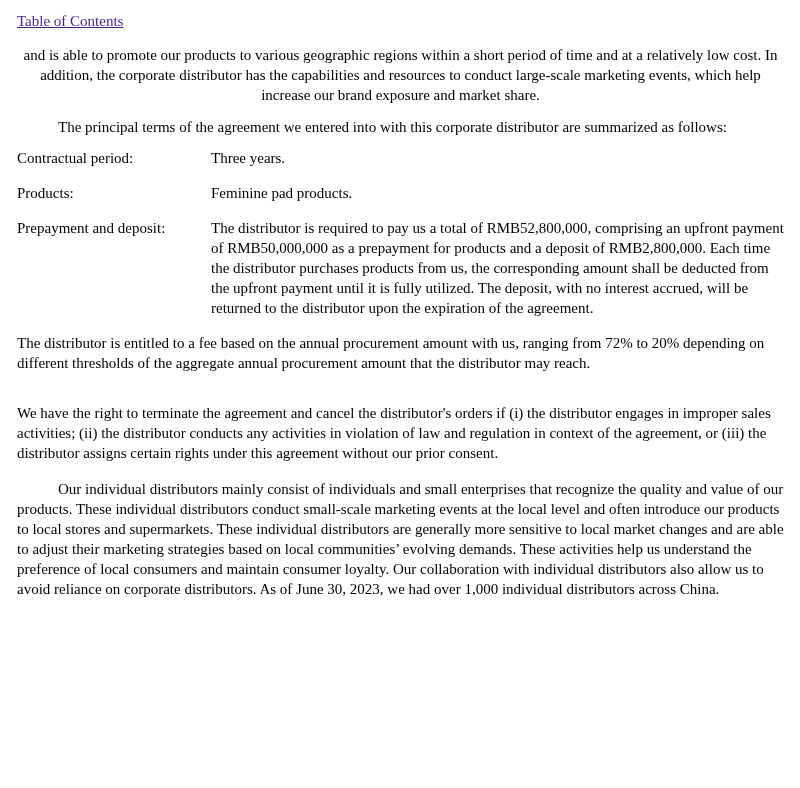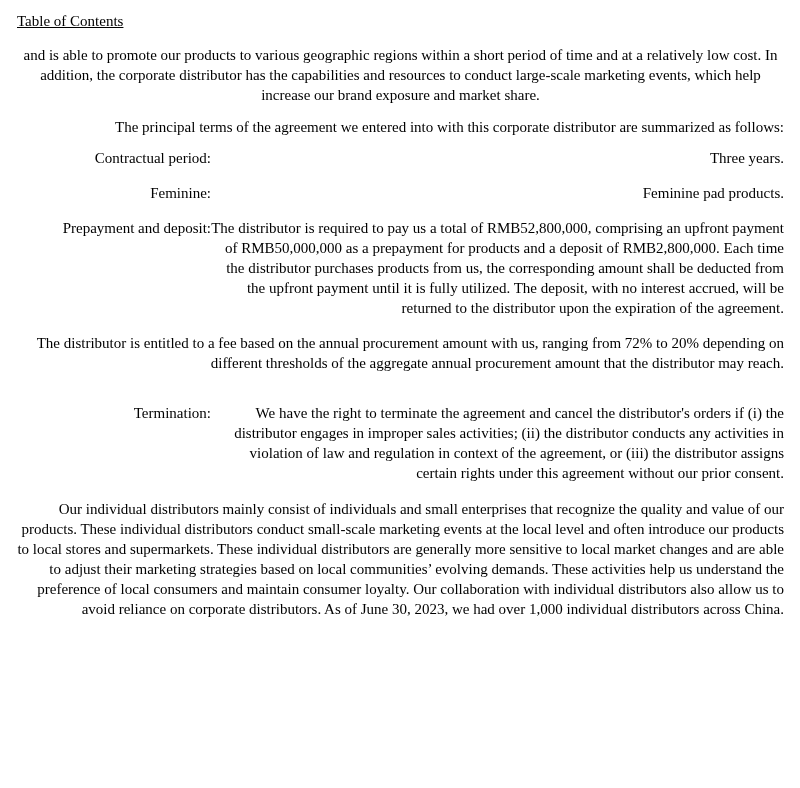--- a/index.html
+++ b/index.html
@@ -14,33 +14,32 @@
     font-family: "Liberation Serif", "DejaVu Serif", serif;
     font-size: 15px;
     line-height: 20px;
     color: #000000;
   }
   .page {
     padding: 11px 16px 0 17px;
   }
   .toc-link {
     display: inline-block;
-    color: #000000;
+    color: #4c1d95;
     text-decoration: underline;
     cursor: pointer;
   }
   .para { text-align: left; }
-  .para.indent { text-indent: 41px; text-align: right; }
+  .para.indent { text-indent: 41px; }
   #para-intro { margin-top: 14px; text-align: center; }
   #para-principal { margin-top: 12px; }
   .terms-table { margin-top: 11px; }
   .trow {
     display: flex;
     align-items: flex-start;
-    text-align: right;
   }
   .trow:not(:last-child) { margin-bottom: 15px; }
   .term-cell {
     flex: 0 0 194px;
     width: 194px;
   }
   .desc-cell {
     flex: 1 1 auto;
     min-width: 0;
   }
@@ -97,38 +96,37 @@
   <p class="para indent" id="para-principal">The principal terms of the agreement we entered into with this corporate distributor are summarized as follows:</p>
 
   <div class="terms-table">
 
     <div class="trow">
       <div class="term-cell">Contractual period:</div>
       <div class="desc-cell">Three years.</div>
     </div>
 
     <div class="trow">
-      <div class="term-cell">Feminine:</div>
+      <div class="term-cell">Products:</div>
       <div class="desc-cell">Feminine pad products.</div>
     </div>
 
     <div class="trow">
       <div class="term-cell">Prepayment and deposit:</div>
       <div class="desc-cell">The distributor is required to pay us a total of RMB52,800,000, comprising an upfront payment of RMB50,000,000 as a prepayment for products and a deposit of RMB2,800,000. Each time the distributor purchases products from us, the corresponding amount shall be deducted from the upfront payment until it is fully utilized. The deposit, with no interest accrued, will be returned to the distributor upon the expiration of the agreement.</div>
     </div>
 
     <div class="trow">
       <div class="desc-cell">The distributor is entitled to a fee based on the annual procurement amount with us, ranging from 72% to 20% depending on different thresholds of the aggregate annual procurement amount that the distributor may reach.</div>
     </div>
 
     <div class="trow">
     </div>
 
     <div class="trow">
-      <div class="term-cell">Termination:</div>
       <div class="desc-cell">We have the right to terminate the agreement and cancel the distributor's orders if (i) the distributor engages in improper sales activities; (ii) the distributor conducts any activities in violation of law and regulation in context of the agreement, or (iii) the distributor assigns certain rights under this agreement without our prior consent.</div>
     </div>
 
   </div>
 
   <p class="para indent" id="para-final">Our individual distributors mainly consist of individuals and small enterprises that recognize the quality and value of our products. These individual distributors conduct small-scale marketing events at the local level and often introduce our products to local stores and supermarkets. These individual distributors are generally more sensitive to local market changes and are able to adjust their marketing strategies based on local communities’ evolving demands. These activities help us understand the preference of local consumers and maintain consumer loyalty. Our collaboration with individual distributors also allow us to avoid reliance on corporate distributors. As of June 30, 2023, we had over 1,000 individual distributors across China.</p>
 
 </div>
 
 <div class="watermark">

